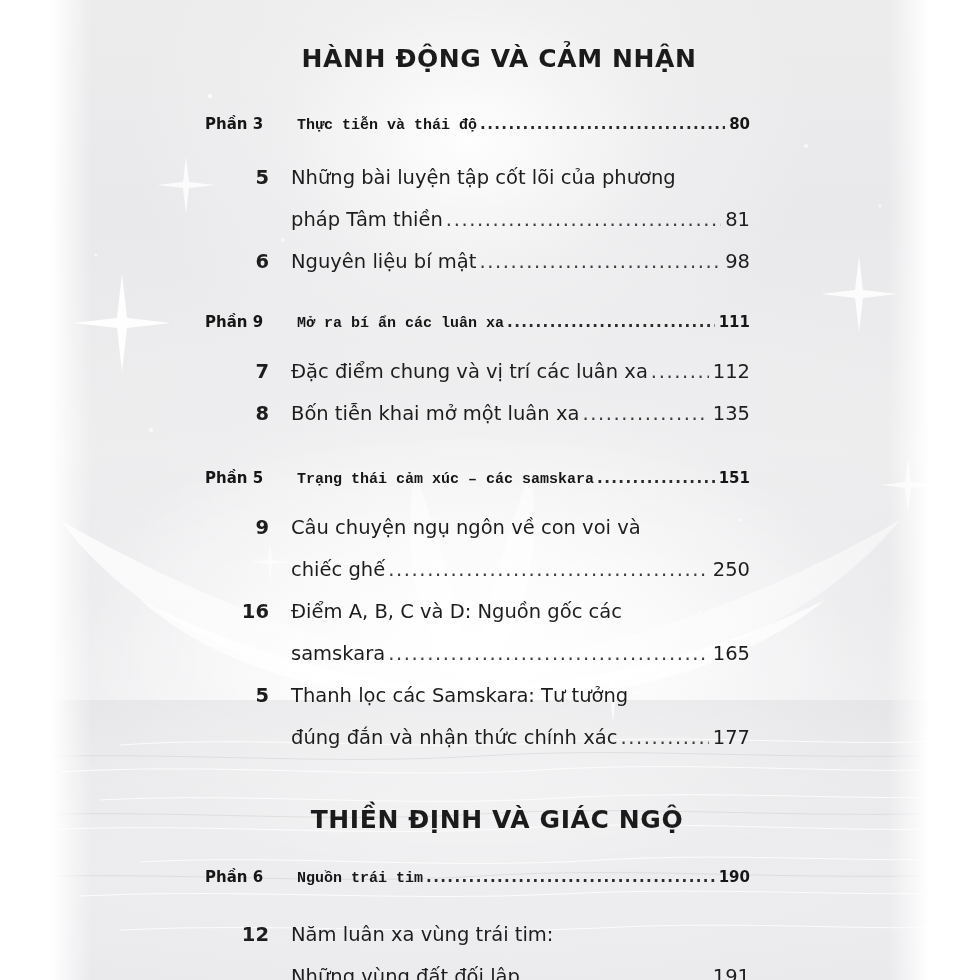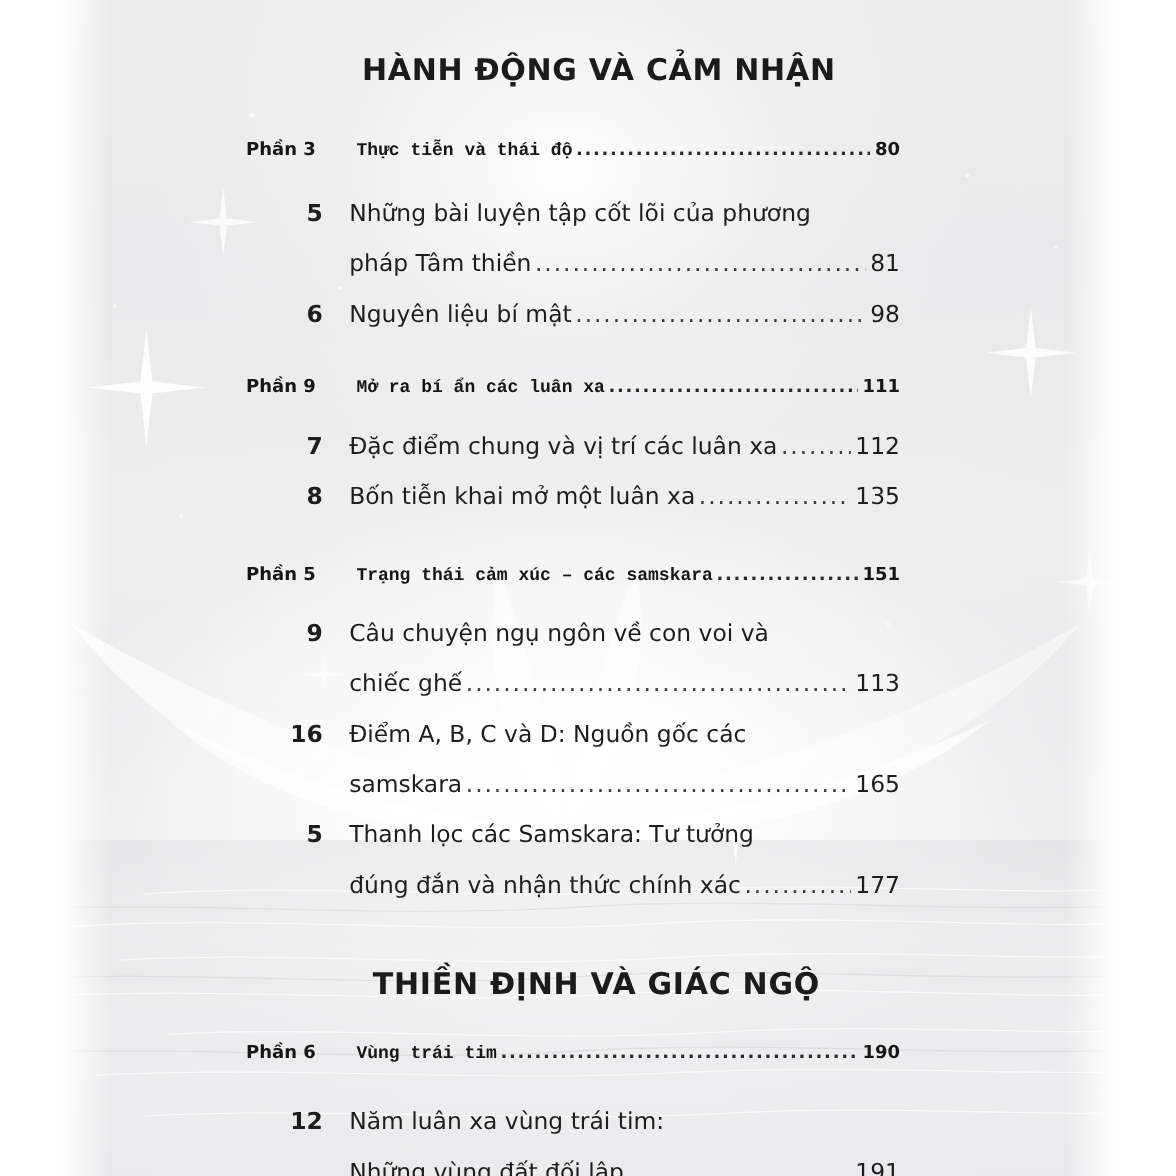--- a/index.html
+++ b/index.html
@@ -290,21 +290,21 @@
 
     <div class="sp-6"></div>
 
     <div class="chap-row lh">
       <span class="chap-num">9</span>
       <span class="chap-body">
         <div class="plain-line">Câu chuyện ngụ ngôn về con voi và</div>
         <div class="chap-line">
           <span class="chap-text">chiếc ghế</span>
           <span class="dots thin">...............................................................................................</span>
-          <span class="chap-page">113</span>
+          <span class="chap-page">250</span>
         </div>
       </span>
     </div>
 
     <div class="chap-row lh">
       <span class="chap-num">16</span>
       <span class="chap-body">
         <div class="plain-line">Điểm A, B, C và D: Nguồn gốc các</div>
         <div class="chap-line">
           <span class="chap-text">samskara</span>
@@ -328,21 +328,21 @@
 
     <div class="sp-46"></div>
 
     <div class="section-heading" id="heading-2">THIỀN ĐỊNH VÀ GIÁC NGỘ</div>
 
     <div class="sp-22"></div>
 
     <div class="part-row lh">
       <span class="part-label">Phần 6</span>
       <span class="part-title-wrap">
-        <span class="part-title">Vùng trái tim</span>
+        <span class="part-title">Nguồn trái tim</span>
         <span class="dots">...............................................................................................</span>
       </span>
       <span class="part-page">190</span>
     </div>
 
     <div class="sp-14"></div>
 
     <div class="chap-row lh">
       <span class="chap-num">12</span>
       <span class="chap-body">

